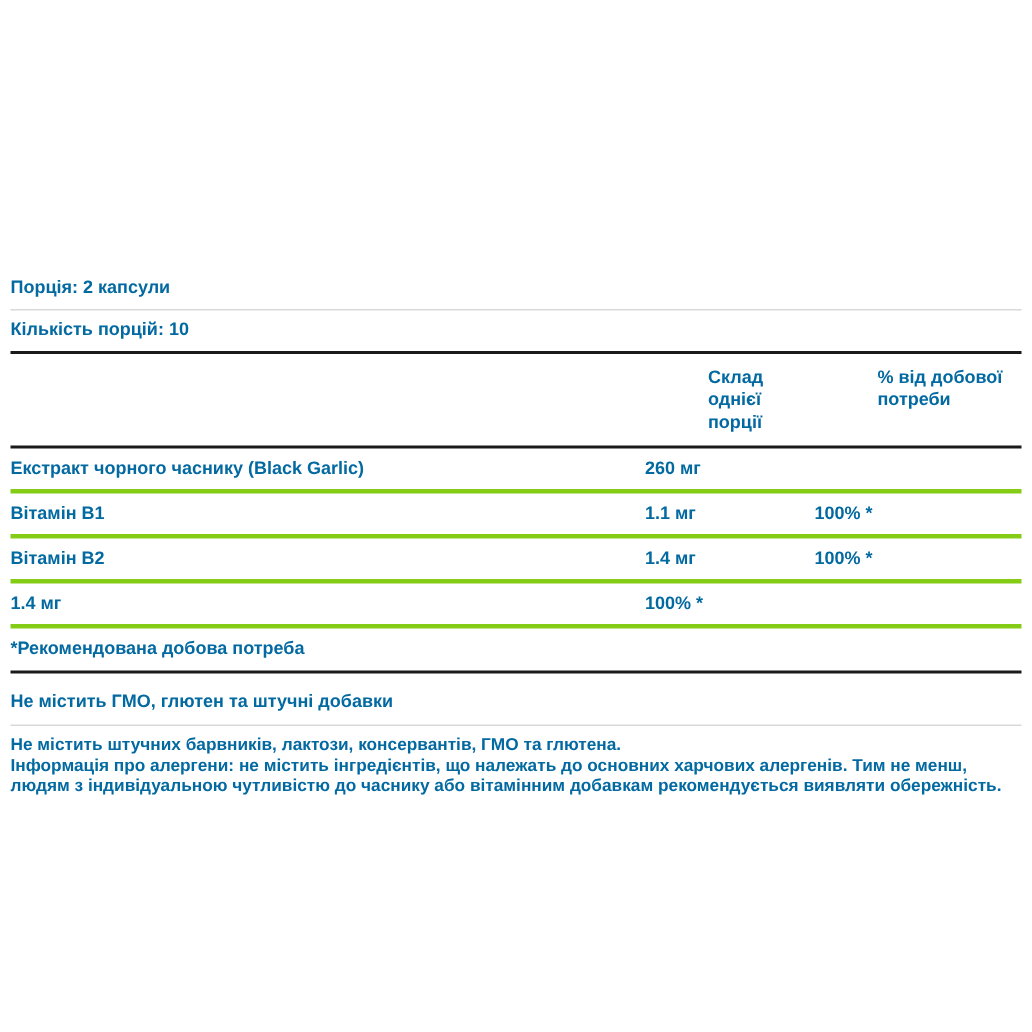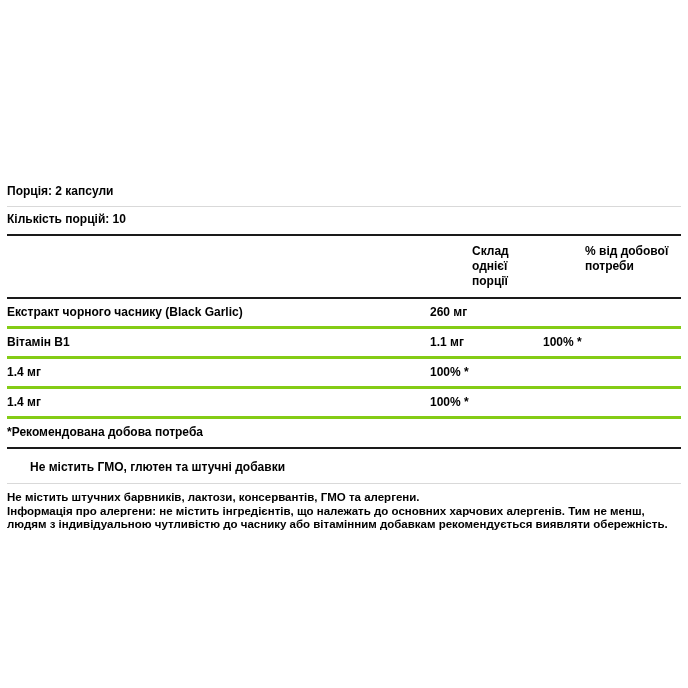--- a/index.html
+++ b/index.html
@@ -6,21 +6,21 @@
     margin: 0;
     padding: 0;
     background: #ffffff;
   }
   .page {
     position: relative;
     width: 688px;
     height: 688px;
     background: #ffffff;
     font-family: "Liberation Sans", sans-serif;
-    color: #000000;
+    color: #0369a1;
     overflow: hidden;
   }
   .content {
     position: absolute;
     top: 179px;
     left: 0;
     right: 0;
     padding: 0 7px;
     box-sizing: border-box;
   }
@@ -68,21 +68,20 @@
     padding: 6px 0 8px 0;
     font-size: 12px;
     font-weight: 700;
     line-height: 14px;
   }
   .claims-line {
     font-size: 12px;
     font-weight: 700;
     padding: 11px 0 9px 0;
     line-height: 14px;
-    margin-left: 23px;
   }
   .description {
     padding-top: 7px;
   }
   .description p {
     margin: 0;
     font-size: 11.5px;
     font-weight: 700;
     line-height: 13.5px;
   }
@@ -113,36 +112,37 @@
         <div class="cell"></div>
       </div>
 
       <div class="facts-row data">
         <div class="cell">Вітамін B1</div>
         <div class="cell">1.1 мг</div>
         <div class="cell">100% *</div>
       </div>
 
       <div class="facts-row data">
+        <div class="cell">Вітамін B2</div>
         <div class="cell">1.4 мг</div>
         <div class="cell">100% *</div>
       </div>
 
       <div class="facts-row data">
         <div class="cell">1.4 мг</div>
         <div class="cell">100% *</div>
       </div>
 
       <div class="footnote-row">*Рекомендована добова потреба</div>
       <hr class="hr-thick">
 
     </div>
 
     <div class="claims-line">Не містить ГМО, глютен та штучні добавки</div>
     <hr class="hr-thin">
 
     <div class="description">
-      <p>Не містить штучних барвників, лактози, консервантів, ГМО та алергени.</p>
+      <p>Не містить штучних барвників, лактози, консервантів, ГМО та глютена.</p>
       <p>Інформація про алергени: не містить інгредієнтів, що належать до основних харчових алергенів. Тим не менш, людям з індивідуальною чутливістю до часнику або вітамінним добавкам рекомендується виявляти обережність.</p>
     </div>
 
   </div>
 </div>
 
 </body></html>

